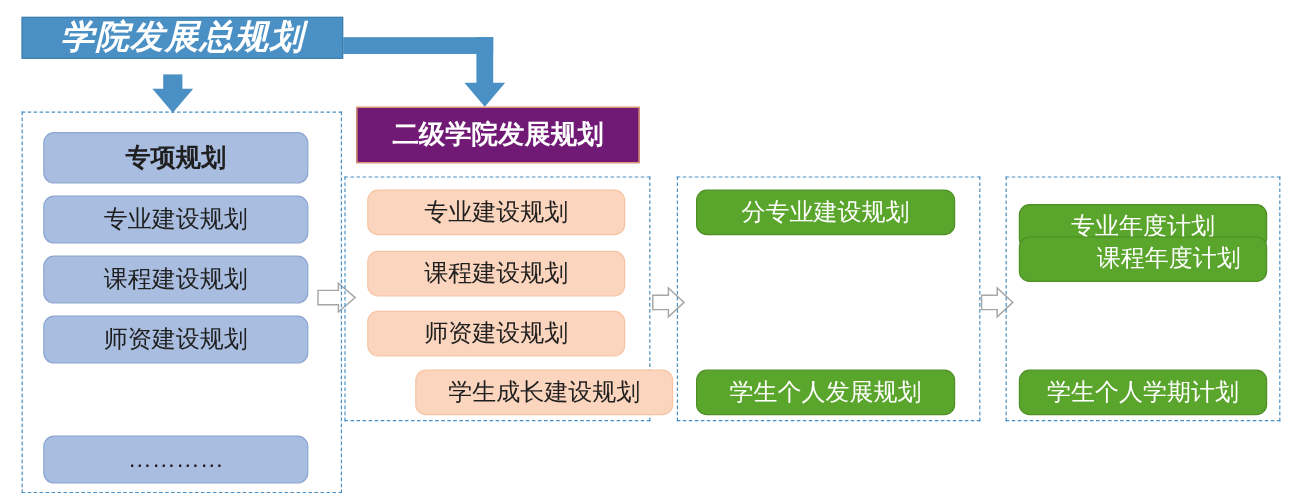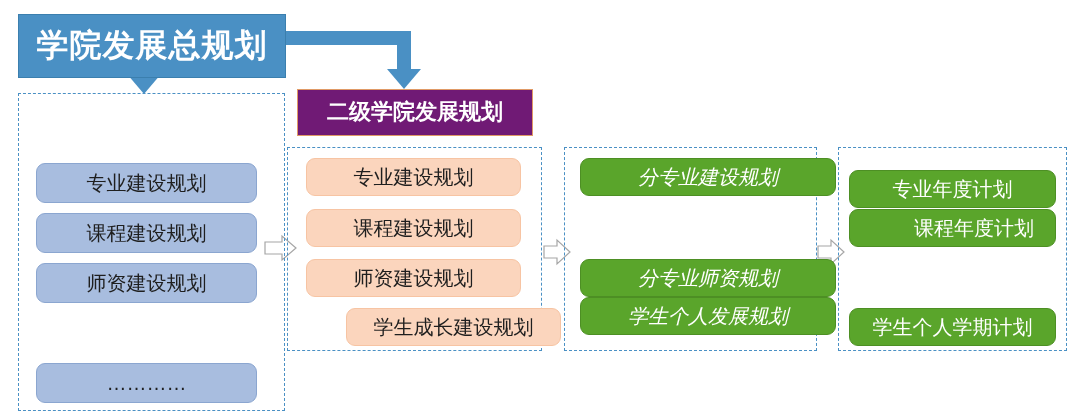--- a/index.html
+++ b/index.html
@@ -25,27 +25,28 @@
     justify-content: center;
     text-align: center;
     line-height: 1.1;
     white-space: nowrap;
   }
   
   .title-box {
     left: 18px;
     top: 14px;
     width: 268px;
-    height: 64px;
+    height: 35px;
     background: #4a90c4;
     border: 1px solid #3b7fae;
     color: #ffffff;
-    font-size: 32px;
+    font-size: 28px;
     font-weight: bold;
     letter-spacing: 1px;
+    font-style: italic;
   }
   
   .subtitle-box {
     left: 297px;
     top: 89px;
     width: 236px;
     height: 47px;
     background: #701a75;
     border: 1px solid #e09a66;
     color: #ffffff;
@@ -93,21 +94,21 @@
   }
   
   .item-green {
     background: #5aa52b;
     border: 1px solid #4d8f24;
     border-radius: 9px;
     color: #ffffff;
     font-size: 20px;
     height: 38px;
   }
-  .col3 { left: 580px; width: 256px; font-style: italic; }
+  .col3 { left: 580px; width: 216px; }
   .col4 { left: 849px; width: 207px; }
 
   
   #arrows {
     position: absolute;
     left: 0; top: 0;
     width: 1075px;
     height: 411px;
     pointer-events: none;
   }
@@ -144,31 +145,31 @@
   </svg>
 
   <div class="group" id="group1"></div>
   <div class="group" id="group2"></div>
   <div class="group" id="group3"></div>
   <div class="group" id="group4"></div>
 
   <div class="box title-box">学院发展总规划</div>
   <div class="box subtitle-box">二级学院发展规划</div>
 
+  <div class="box item-blue first" style="top:110px;">专项规划</div>
   <div class="box item-blue" style="top:163px;">专业建设规划</div>
   <div class="box item-blue" style="top:213px;">课程建设规划</div>
   <div class="box item-blue" style="top:263px;">师资建设规划</div>
   <div class="box item-blue" style="top:363px;">…………</div>
 
   <div class="box item-orange" style="top:158px;">专业建设规划</div>
   <div class="box item-orange" style="top:209px;">课程建设规划</div>
   <div class="box item-orange" style="top:259px;">师资建设规划</div>
   <div class="box item-orange" style="top:308px;margin-left:40px;">学生成长建设规划</div>
 
   <div class="box item-green col3" style="top:158px;">分专业建设规划</div>
-  <div class="box item-green col3" style="top:259px;">分专业师资规划</div>
-  <div class="box item-green col3" style="top:297px;">学生个人发展规划</div>
+  <div class="box item-green col3" style="top:308px;">学生个人发展规划</div>
 
   <div class="box item-green col4" style="top:158px;margin-top:12px;">专业年度计划</div>
-  <div class="box item-green col4" style="top:209px;padding-left:43px;">课程年度计划</div>
+  <div class="box item-green col4" style="top:197px;padding-left:43px;">课程年度计划</div>
   <div class="box item-green col4" style="top:308px;text-align:right;">学生个人学期计划</div>
 
 </div>
 
 </body></html>

